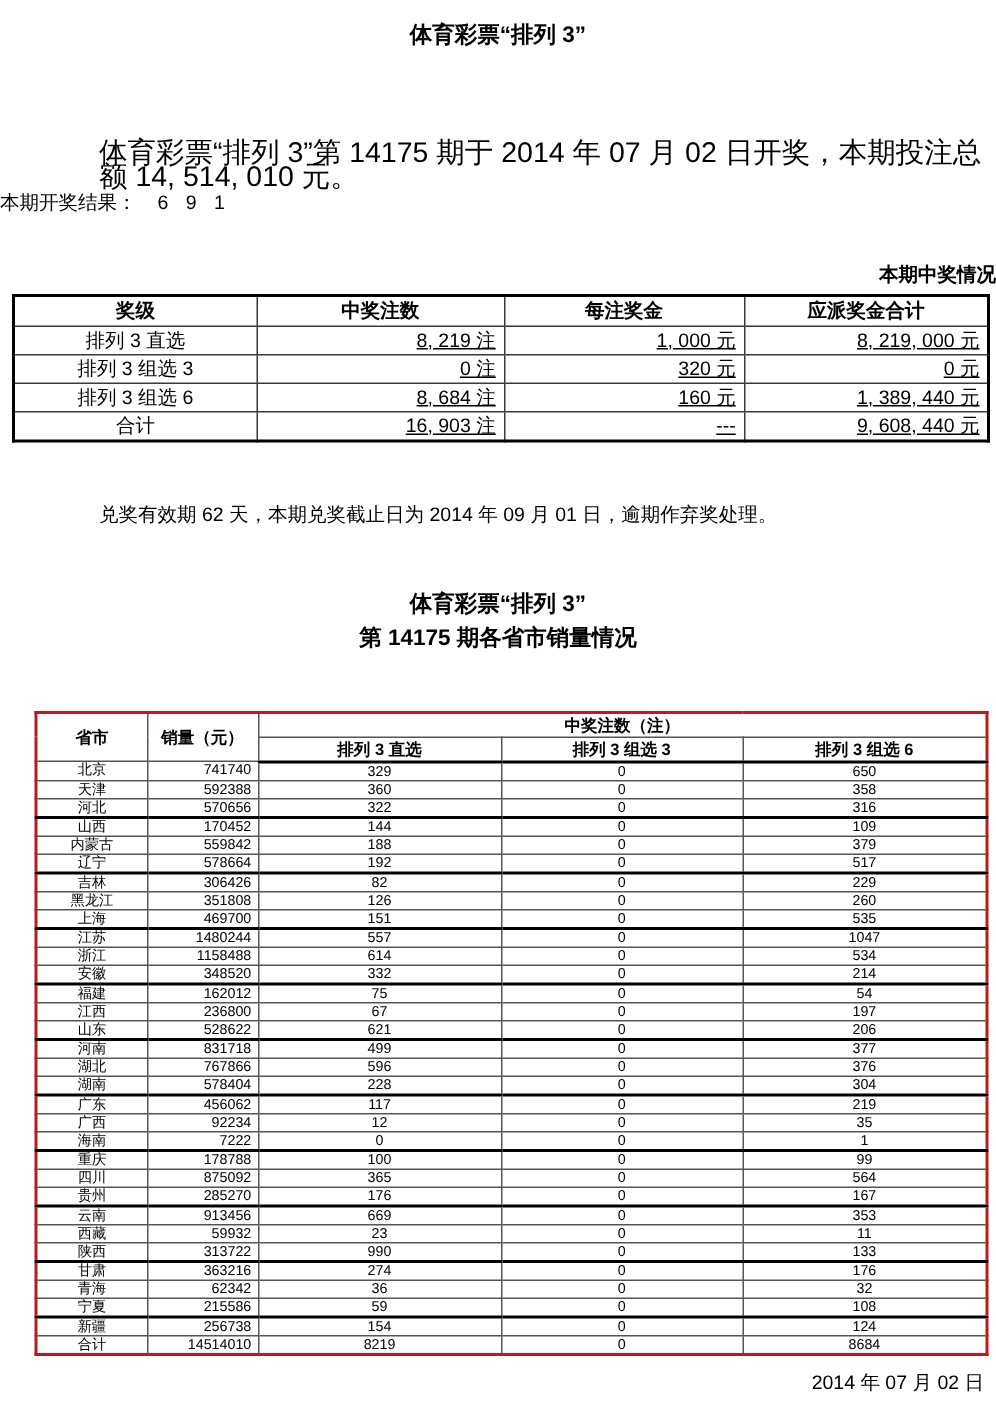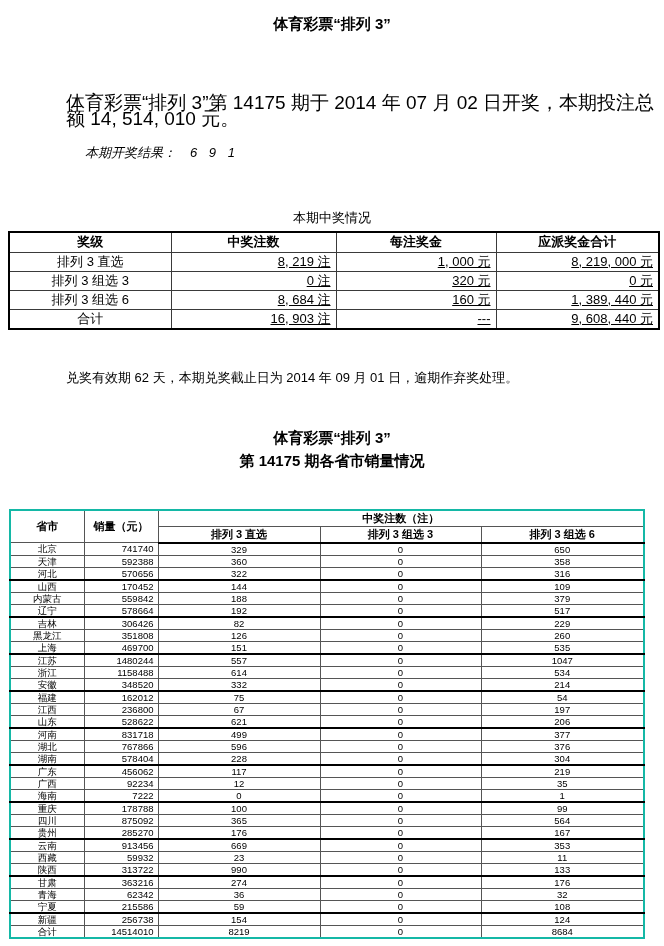--- a/index.html
+++ b/index.html
@@ -9,36 +9,36 @@
     font-family: "Liberation Sans", sans-serif;
     color: #000;
   }
   .page { width: 664px; height: 688px; position: relative; }
 
   .doc-title { text-align: center; font-weight: bold; font-size: 15px; line-height: 23px; }
   .doc-title.first { padding-top: 12px; }
   .doc-title.second { margin-top: 40px; }
 
   .intro { margin-top: 60px; padding-left: 66px; padding-right: 8px; font-size: 19px; line-height: 16px; }
-  .result-line { margin-top: 18px; padding-left: 85px; font-size: 13px; line-height: 16px; font-style: italic; }
+  .result-line { font-size: 13px; line-height: 16px; }
   .result-numbers { margin-left: 14px; letter-spacing: 4px; }
 
-  .t1-title { margin-top: 49px; text-align: center; font-weight: normal; font-size: 13px; line-height: 16px; }
+  .t1-title { margin-top: 32px; text-align: right; font-weight: bold; font-size: 13px; line-height: 16px; }
 
   table { border-collapse: collapse; table-layout: fixed; padding-left: 37px; }
 
   #prize-table { width: 650px; margin: 5px 0 0 8px; font-size: 13px; border: 2px solid #000; }
   #prize-table th, #prize-table td { border: 1px solid #3a3a3a; height: 19px; overflow: hidden; white-space: nowrap; }
   #prize-table th { height: 20px; font-weight: bold; text-align: center; }
   #prize-table td.c { text-align: center; }
   #prize-table td.r { text-align: right; padding-right: 5px; text-decoration: underline; }
 
   .redeem { margin-top: 40px; padding-left: 66px; padding-right: 8px; font-size: 13px; line-height: 16px; }
 
-  #sales-table { width: 634px; margin: 37px 0 0 9px; font-size: 9.5px; border: 2px solid #14b8a6; }
+  #sales-table { width: 634px; margin: 37px 0 0 23px; font-size: 9.5px; border: 2px solid #b91c1c; }
   #sales-table th, #sales-table td { border: 1px solid #555; overflow: hidden; white-space: nowrap; }
   #sales-table th { font-size: 11px; font-weight: bold; text-align: center; height: 16px; }
   #sales-table thead tr:last-child th { border-bottom: 2px solid #000; }
   #sales-table td { height: 12px; line-height: 11px; }
   #sales-table td.c { text-align: center; }
   #sales-table td.r { text-align: right; padding-right: 4px; }
   #sales-table tr.group-end td { border-bottom: 2px solid #000; }
 
   .footer-date { margin-top: 10px; padding-right: 8px; text-align: right; font-size: 13px; line-height: 16px; }
 </style>

